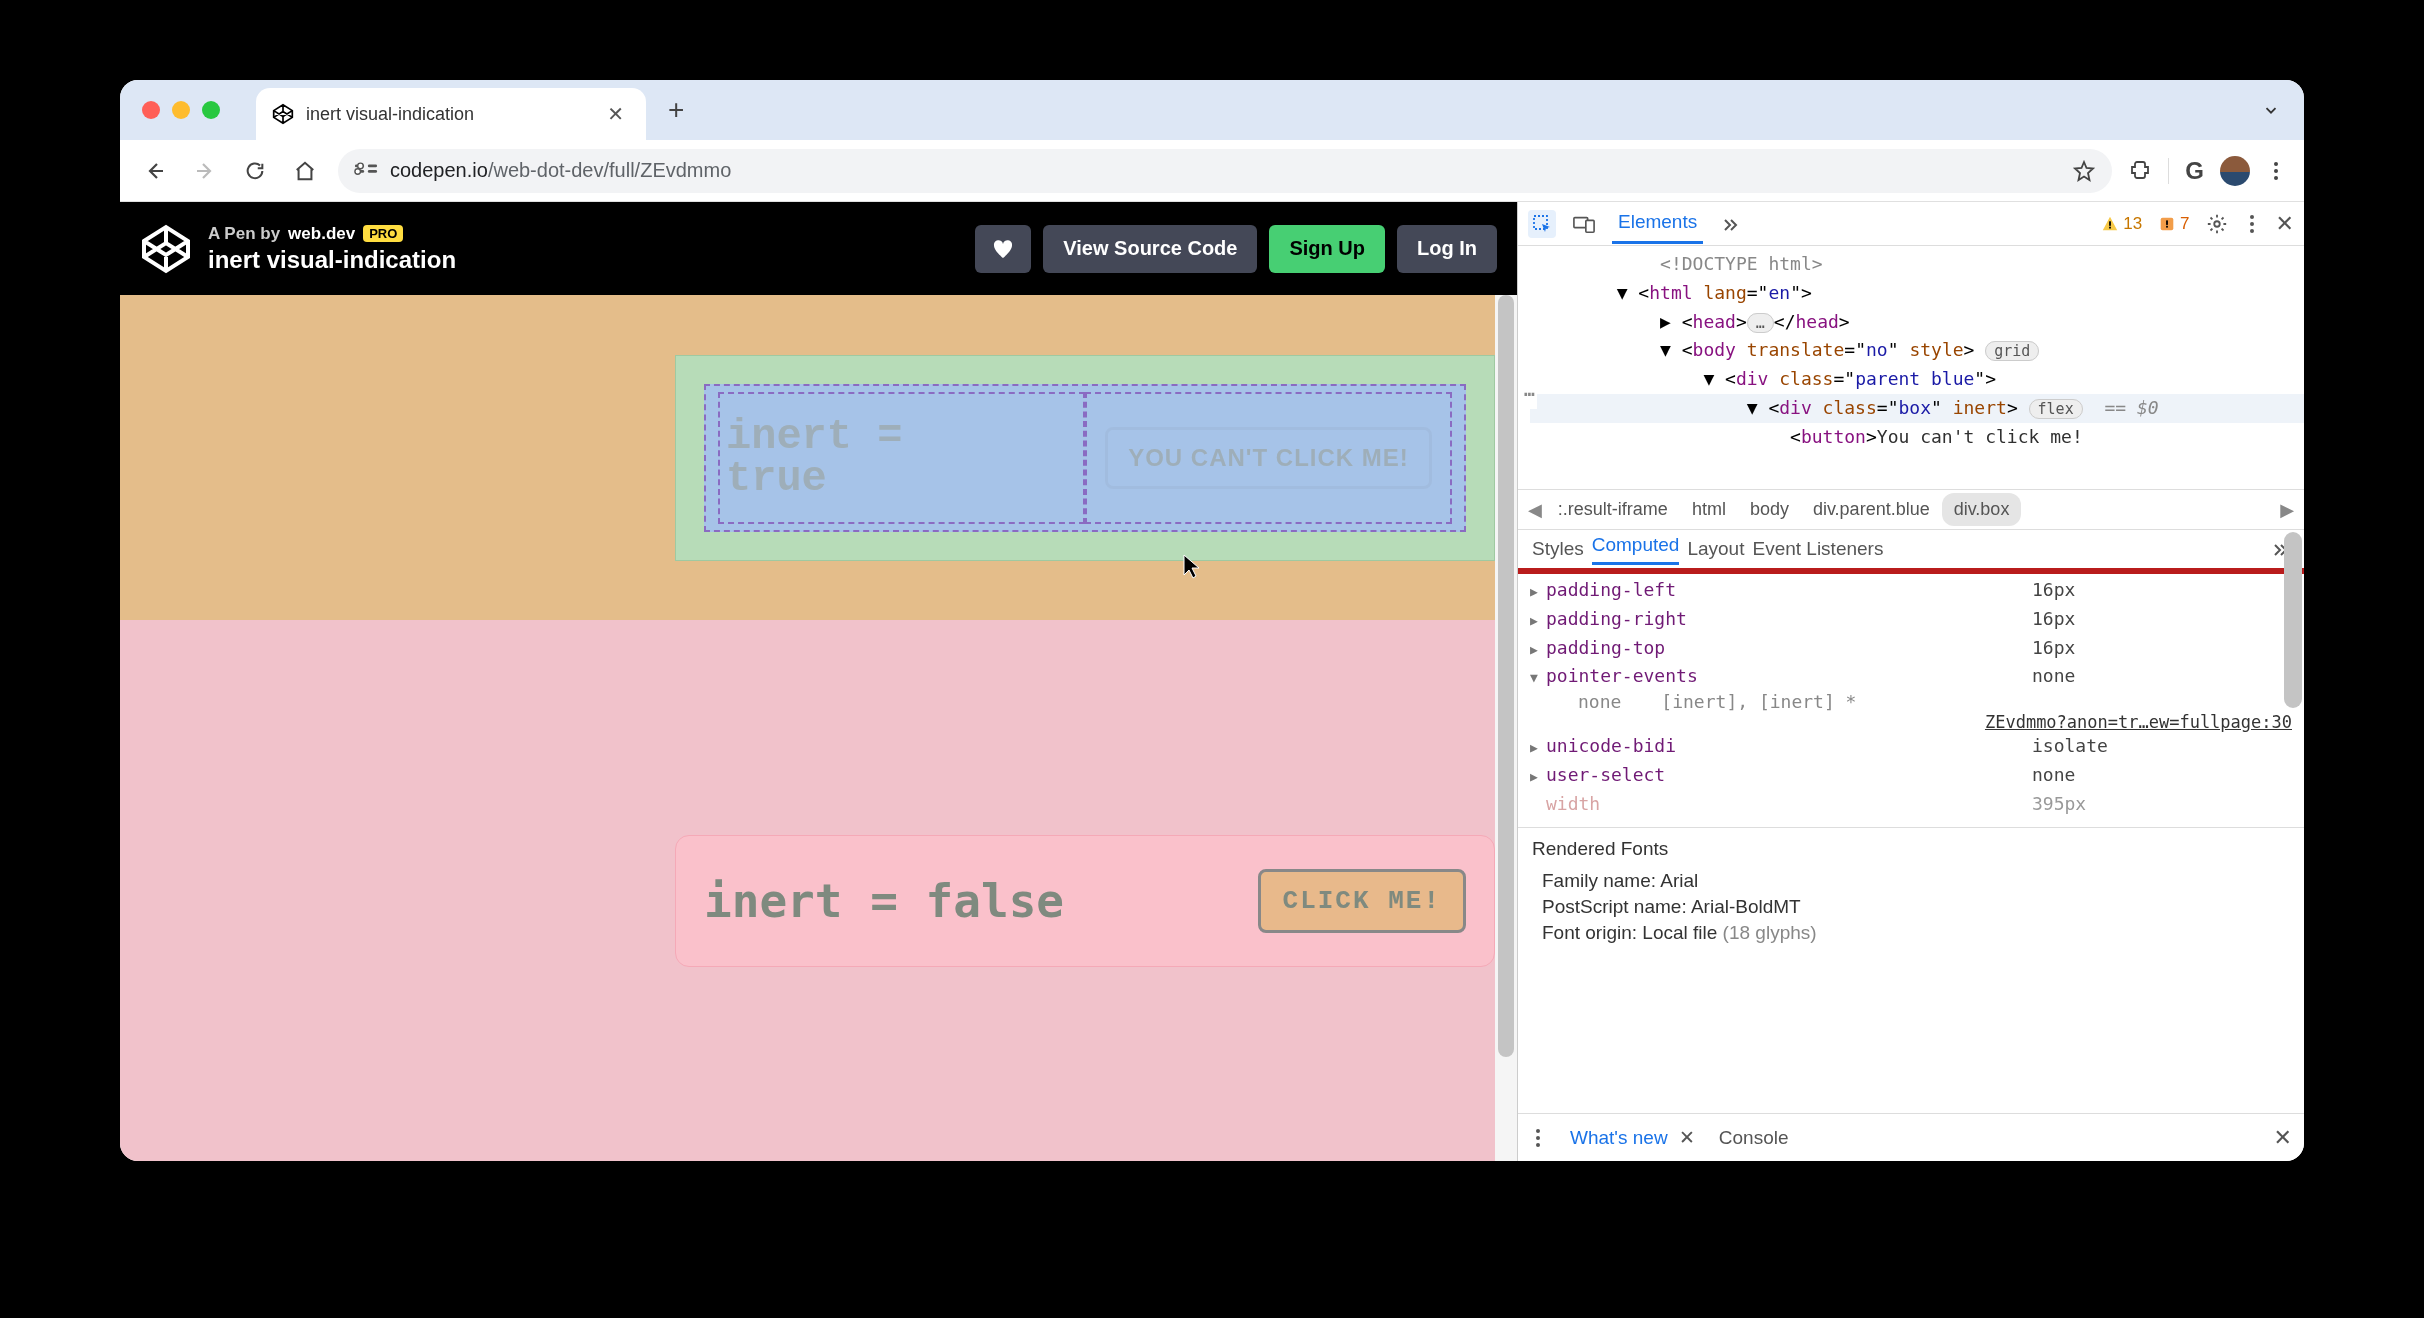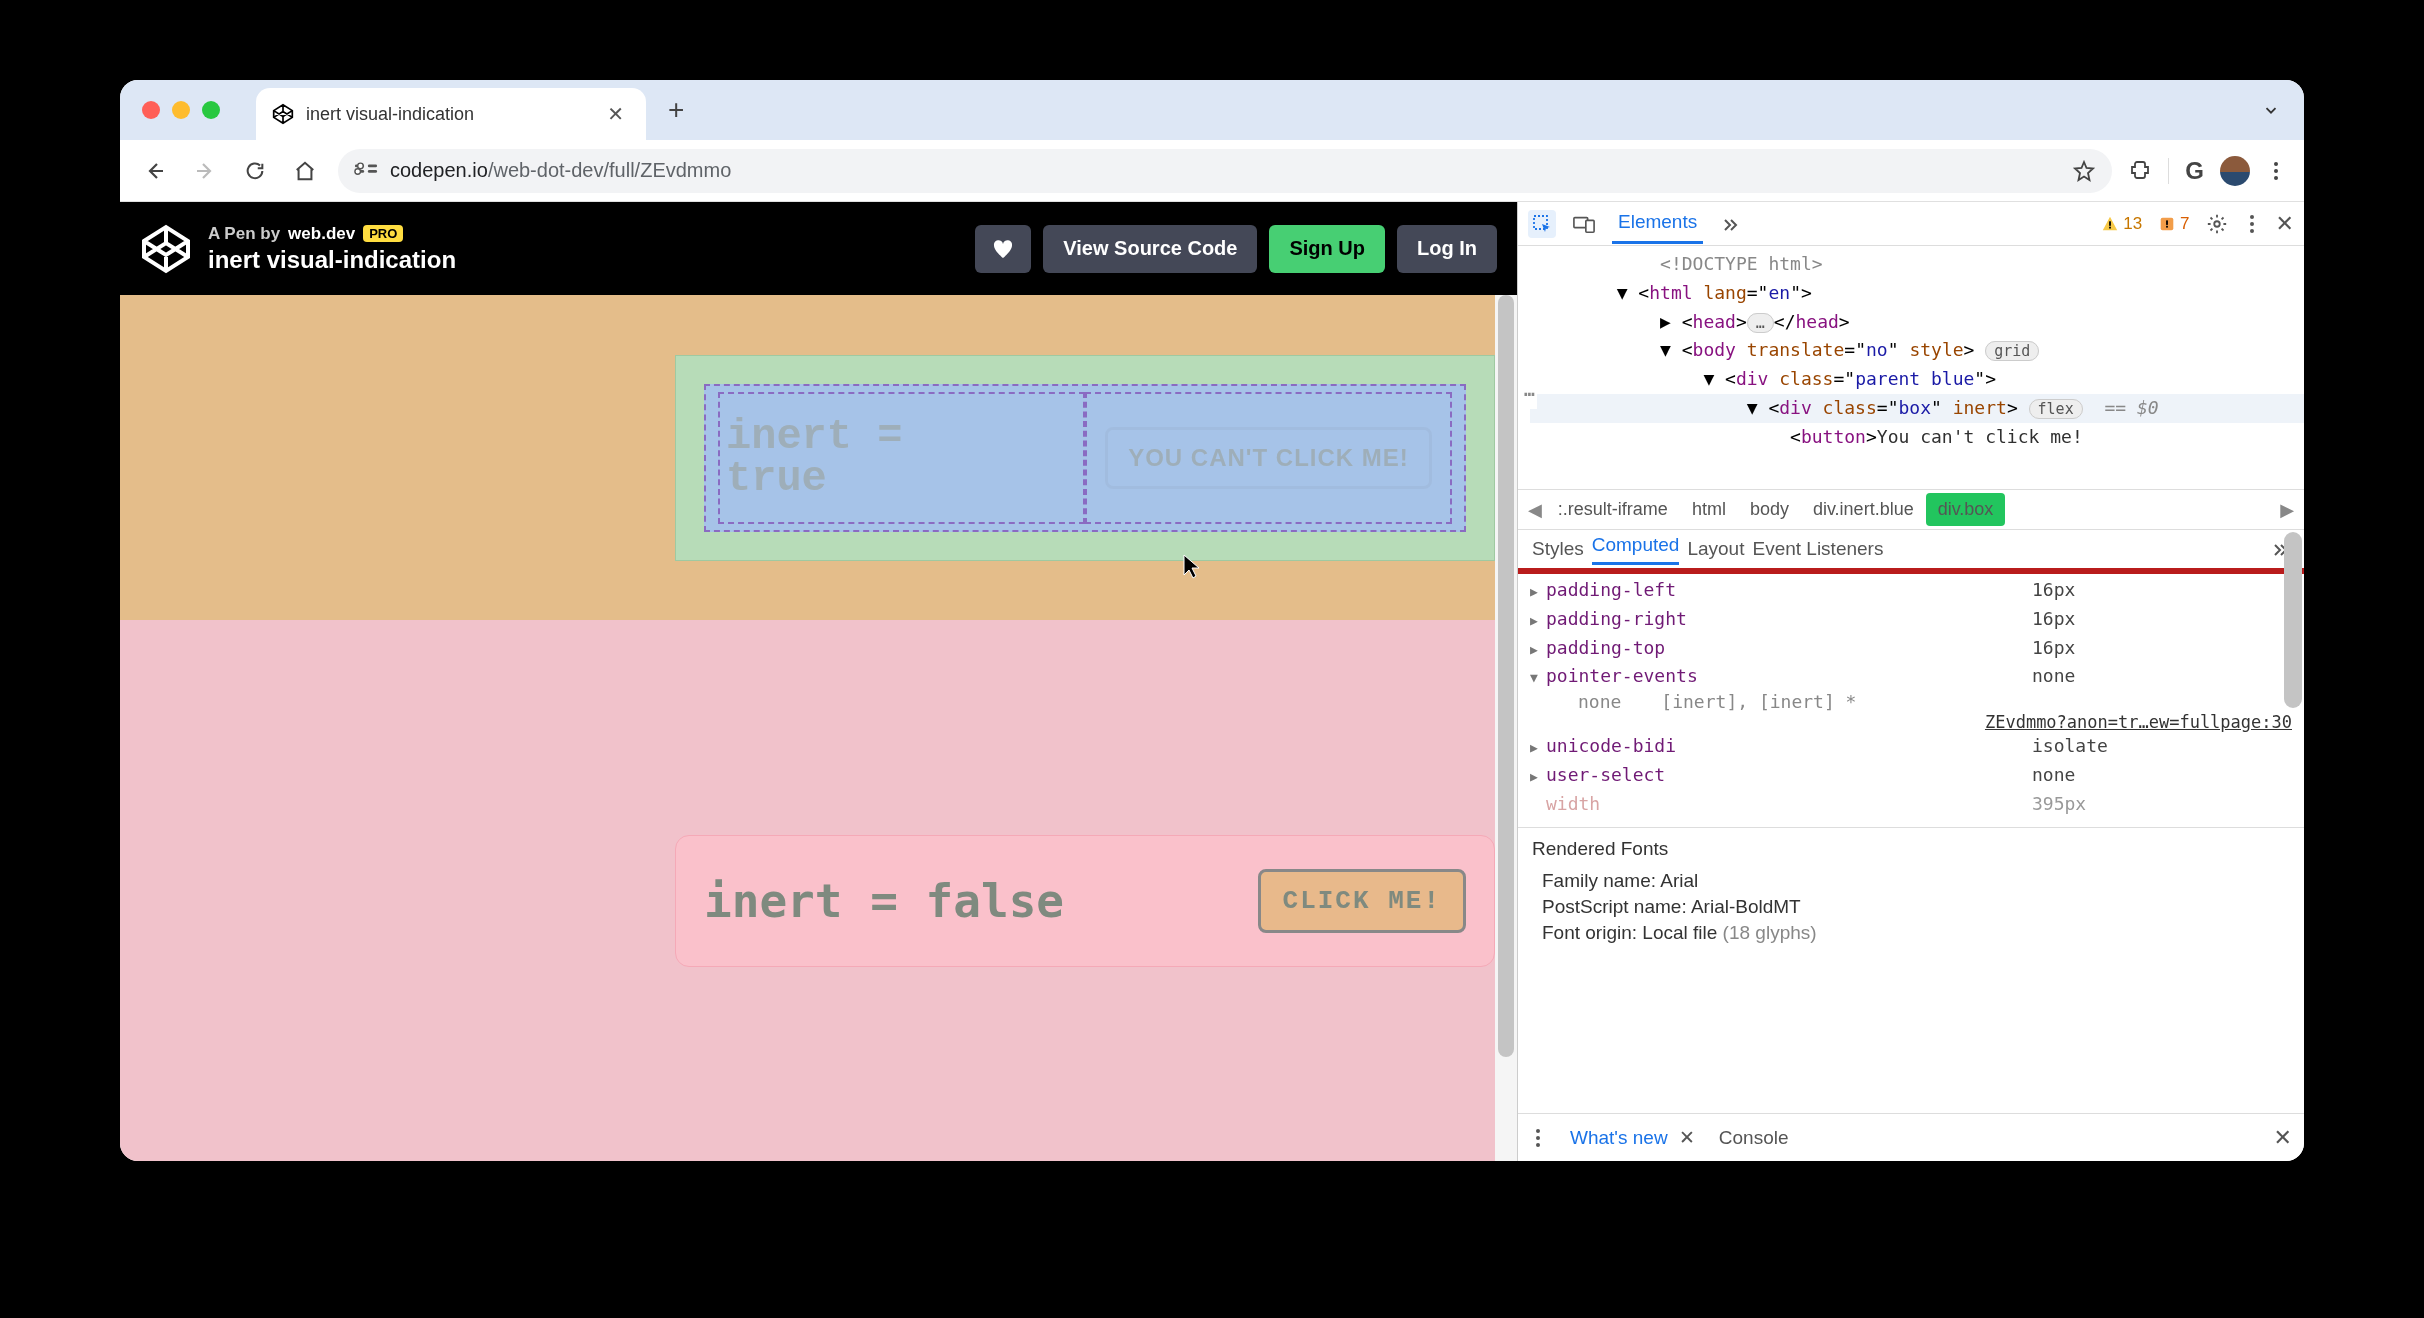--- a/index.html
+++ b/index.html
@@ -291,21 +291,21 @@
     height: 40px;
     border-bottom: 1px solid #ddd;
     display: flex;
     align-items: center;
     font-size: 18px;
     color: #555;
     padding: 0 6px;
     gap: 0;
   }
   .crumb { padding: 6px 12px; white-space: nowrap; }
-  .crumb.active { background: #22c55e; border-radius: 4px; }
+  .crumb.active { background: #e5e5e5; border-radius: 12px; }
   .crumb-arrow { color: #888; padding: 0 4px; }
   .style-tabs {
     height: 44px;
     display: flex;
     align-items: center;
     gap: 8px;
     padding: 0 14px;
     border-bottom: 6px solid #b91c1c;
     font-size: 19px;
     color: #555;
@@ -572,21 +572,21 @@
         <div class="dom-line hl">                    ▼ &lt;<span class="t-tag">div</span> <span class="t-attr">class</span>="<span class="t-val">box</span>" <span class="t-attr">inert</span>&gt; <span class="t-pill">flex</span>  <span class="t-eq">== $0</span></div>
         <div class="dom-line">                        &lt;<span class="t-tag">button</span>&gt;<span class="t-text">You can't click me!</span></div>
         <span class="dom-ellipsis">⋯</span>
       </div>
 
       <div class="crumbs">
         <span class="crumb-arrow">◀</span>
         <span class="crumb">:.result-iframe</span>
         <span class="crumb">html</span>
         <span class="crumb">body</span>
-        <span class="crumb">div.inert.blue</span>
+        <span class="crumb">div.parent.blue</span>
         <span class="crumb active">div.box</span>
         <span class="crumb-arrow" style="margin-left:auto;">▶</span>
       </div>
 
       <div class="style-tabs">
         <span class="style-tab">Styles</span>
         <span class="style-tab active">Computed</span>
         <span class="style-tab">Layout</span>
         <span class="style-tab">Event Listeners</span>
         <span style="margin-left:auto;">

